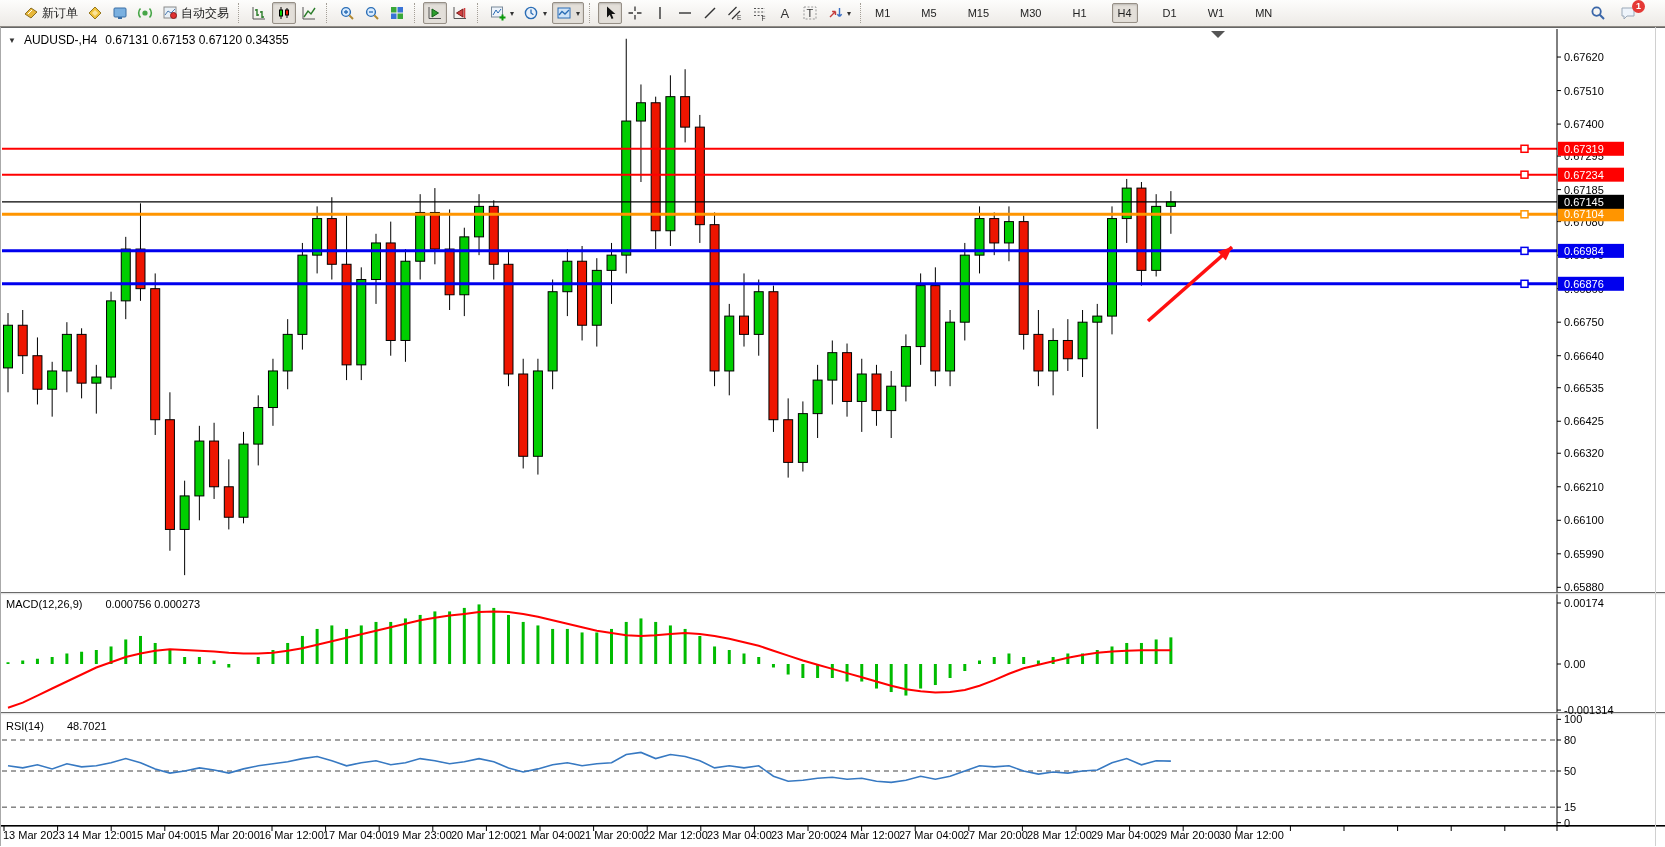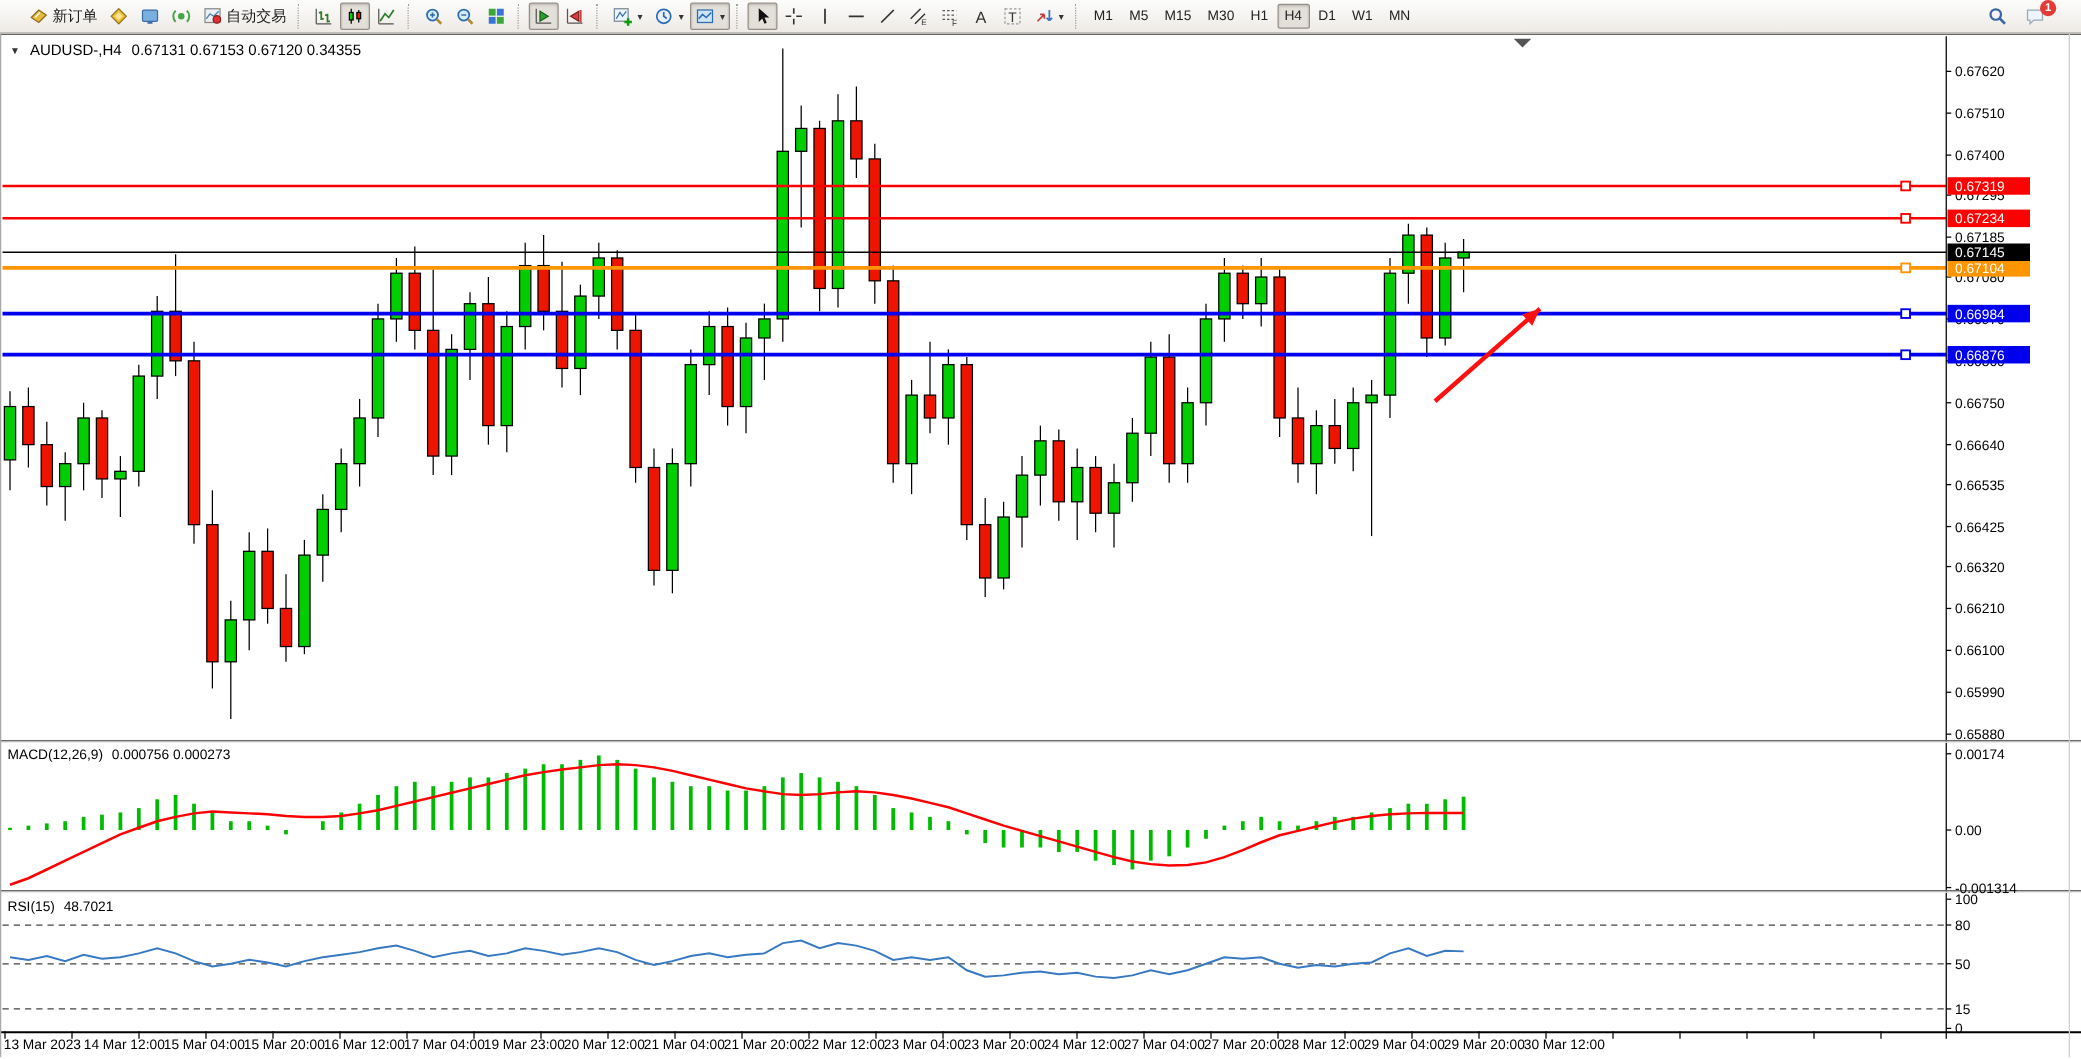--- a/index.html
+++ b/index.html
@@ -16,21 +16,21 @@
   .dd{font-size:8px;color:#333;margin-left:1px;}
   .tf-btn{font-size:11px;padding:0 5px;min-width:26px;height:20px;color:#222;}
   .tb-right{margin-left:auto;display:flex;align-items:center;gap:6px;padding-right:6px;}
   .chat-wrap{position:relative;}
   .chat-badge{position:absolute;top:-3px;right:-6px;background:#e53935;color:#fff;border-radius:50%;
     width:13px;height:13px;font-size:9px;line-height:13px;text-align:center;font-weight:bold;}
   
   .chart-area{position:relative;width:1665px;height:819px;background:#fff;}
   .chart-title{position:absolute;left:8px;top:6px;font-size:12px;color:#000;display:flex;gap:8px;align-items:center;}
   .chart-title .caret{font-size:8px;color:#333;}
-  .ind-label{position:absolute;left:6px;font-size:11px;color:#000;display:flex;gap:7px;text-align:center;}
+  .ind-label{position:absolute;left:6px;font-size:11px;color:#000;display:flex;gap:23px;text-align:center;}
   .macd-label{top:571px;}
   .rsi-label{top:693px;}
   svg text{font-family:"Liberation Sans",sans-serif;}
 </style>
 </head>
 <body>
 
 <div class="toolbar">
   <button class="tb-btn">
     <svg class="icon" viewBox="0 0 16 16">
@@ -202,21 +202,21 @@
   </button>
   <button class="tb-btn">
     <svg class="icon" viewBox="0 0 16 16">
         <path d="M3 12 L8.5 6.5 M8.5 6.5 h-3.4 M8.5 6.5 v3.4" stroke="#c33a3a" stroke-width="1.4" fill="none"></path>
         <path d="M12.5 3 V11.5 M12.5 11.5 l-2.2 -2.2 M12.5 11.5 l2.2 -2.2" stroke="#3a6ec3" stroke-width="1.4" fill="none"></path>
       </svg>
     <span class="dd">▾</span>
   </button>
 
   <span class="tb-sep"></span>
-  <div id="tf-group" style="display:flex;gap:1px;">
+  <div id="tf-group" style="display:flex;gap:19px;">
       <button class="tb-btn tf-btn">M1</button>
       <button class="tb-btn tf-btn">M5</button>
       <button class="tb-btn tf-btn">M15</button>
       <button class="tb-btn tf-btn">M30</button>
       <button class="tb-btn tf-btn">H1</button>
       <button class="tb-btn tf-btn pressed">H4</button>
       <button class="tb-btn tf-btn">D1</button>
       <button class="tb-btn tf-btn">W1</button>
       <button class="tb-btn tf-btn">MN</button>
     </div>
@@ -625,16 +625,16 @@
     <span class="caret">▼</span>
     <span>AUDUSD-,H4</span>
     <span>0.67131 0.67153 0.67120 0.34355</span>
   </div>
 
   <div class="ind-label macd-label">
     <span>MACD(12,26,9)</span>
     <span>0.000756 0.000273</span>
   </div>
   <div class="ind-label rsi-label">
-    <span>RSI(15)</span>
+    <span>RSI(14)</span>
     <span>48.7021</span>
   </div>
 </div>
 
 </body></html>

